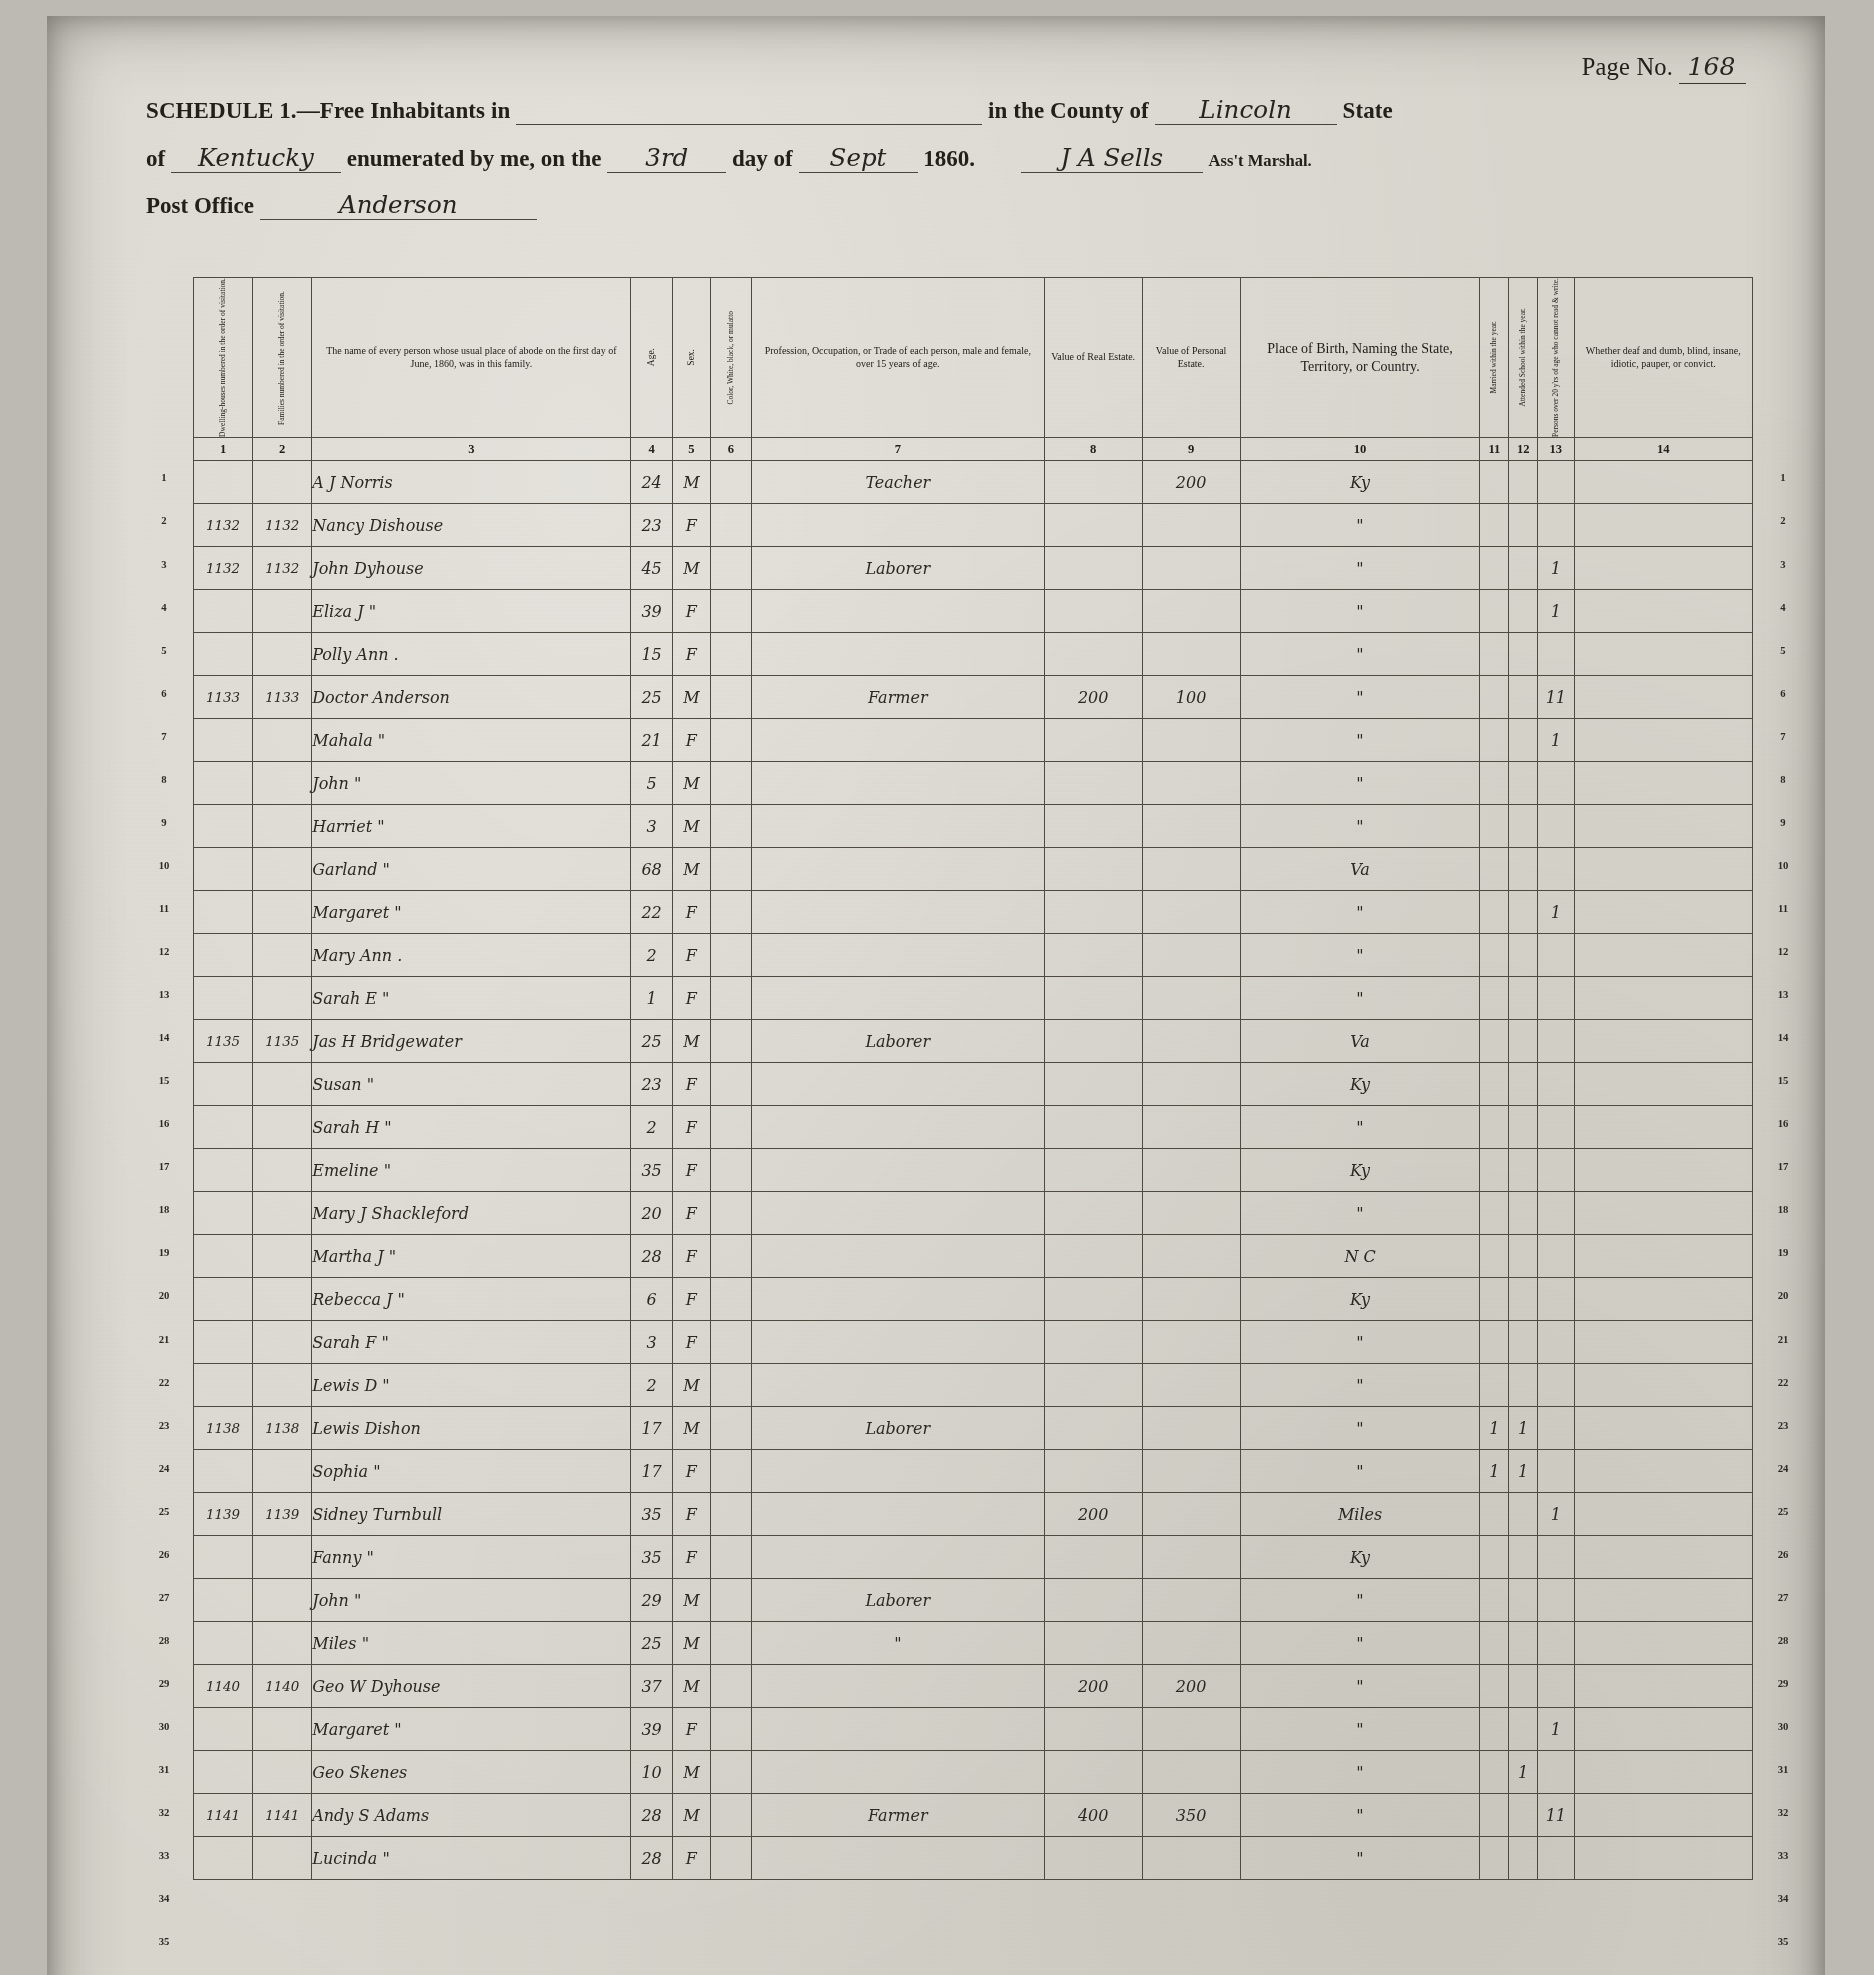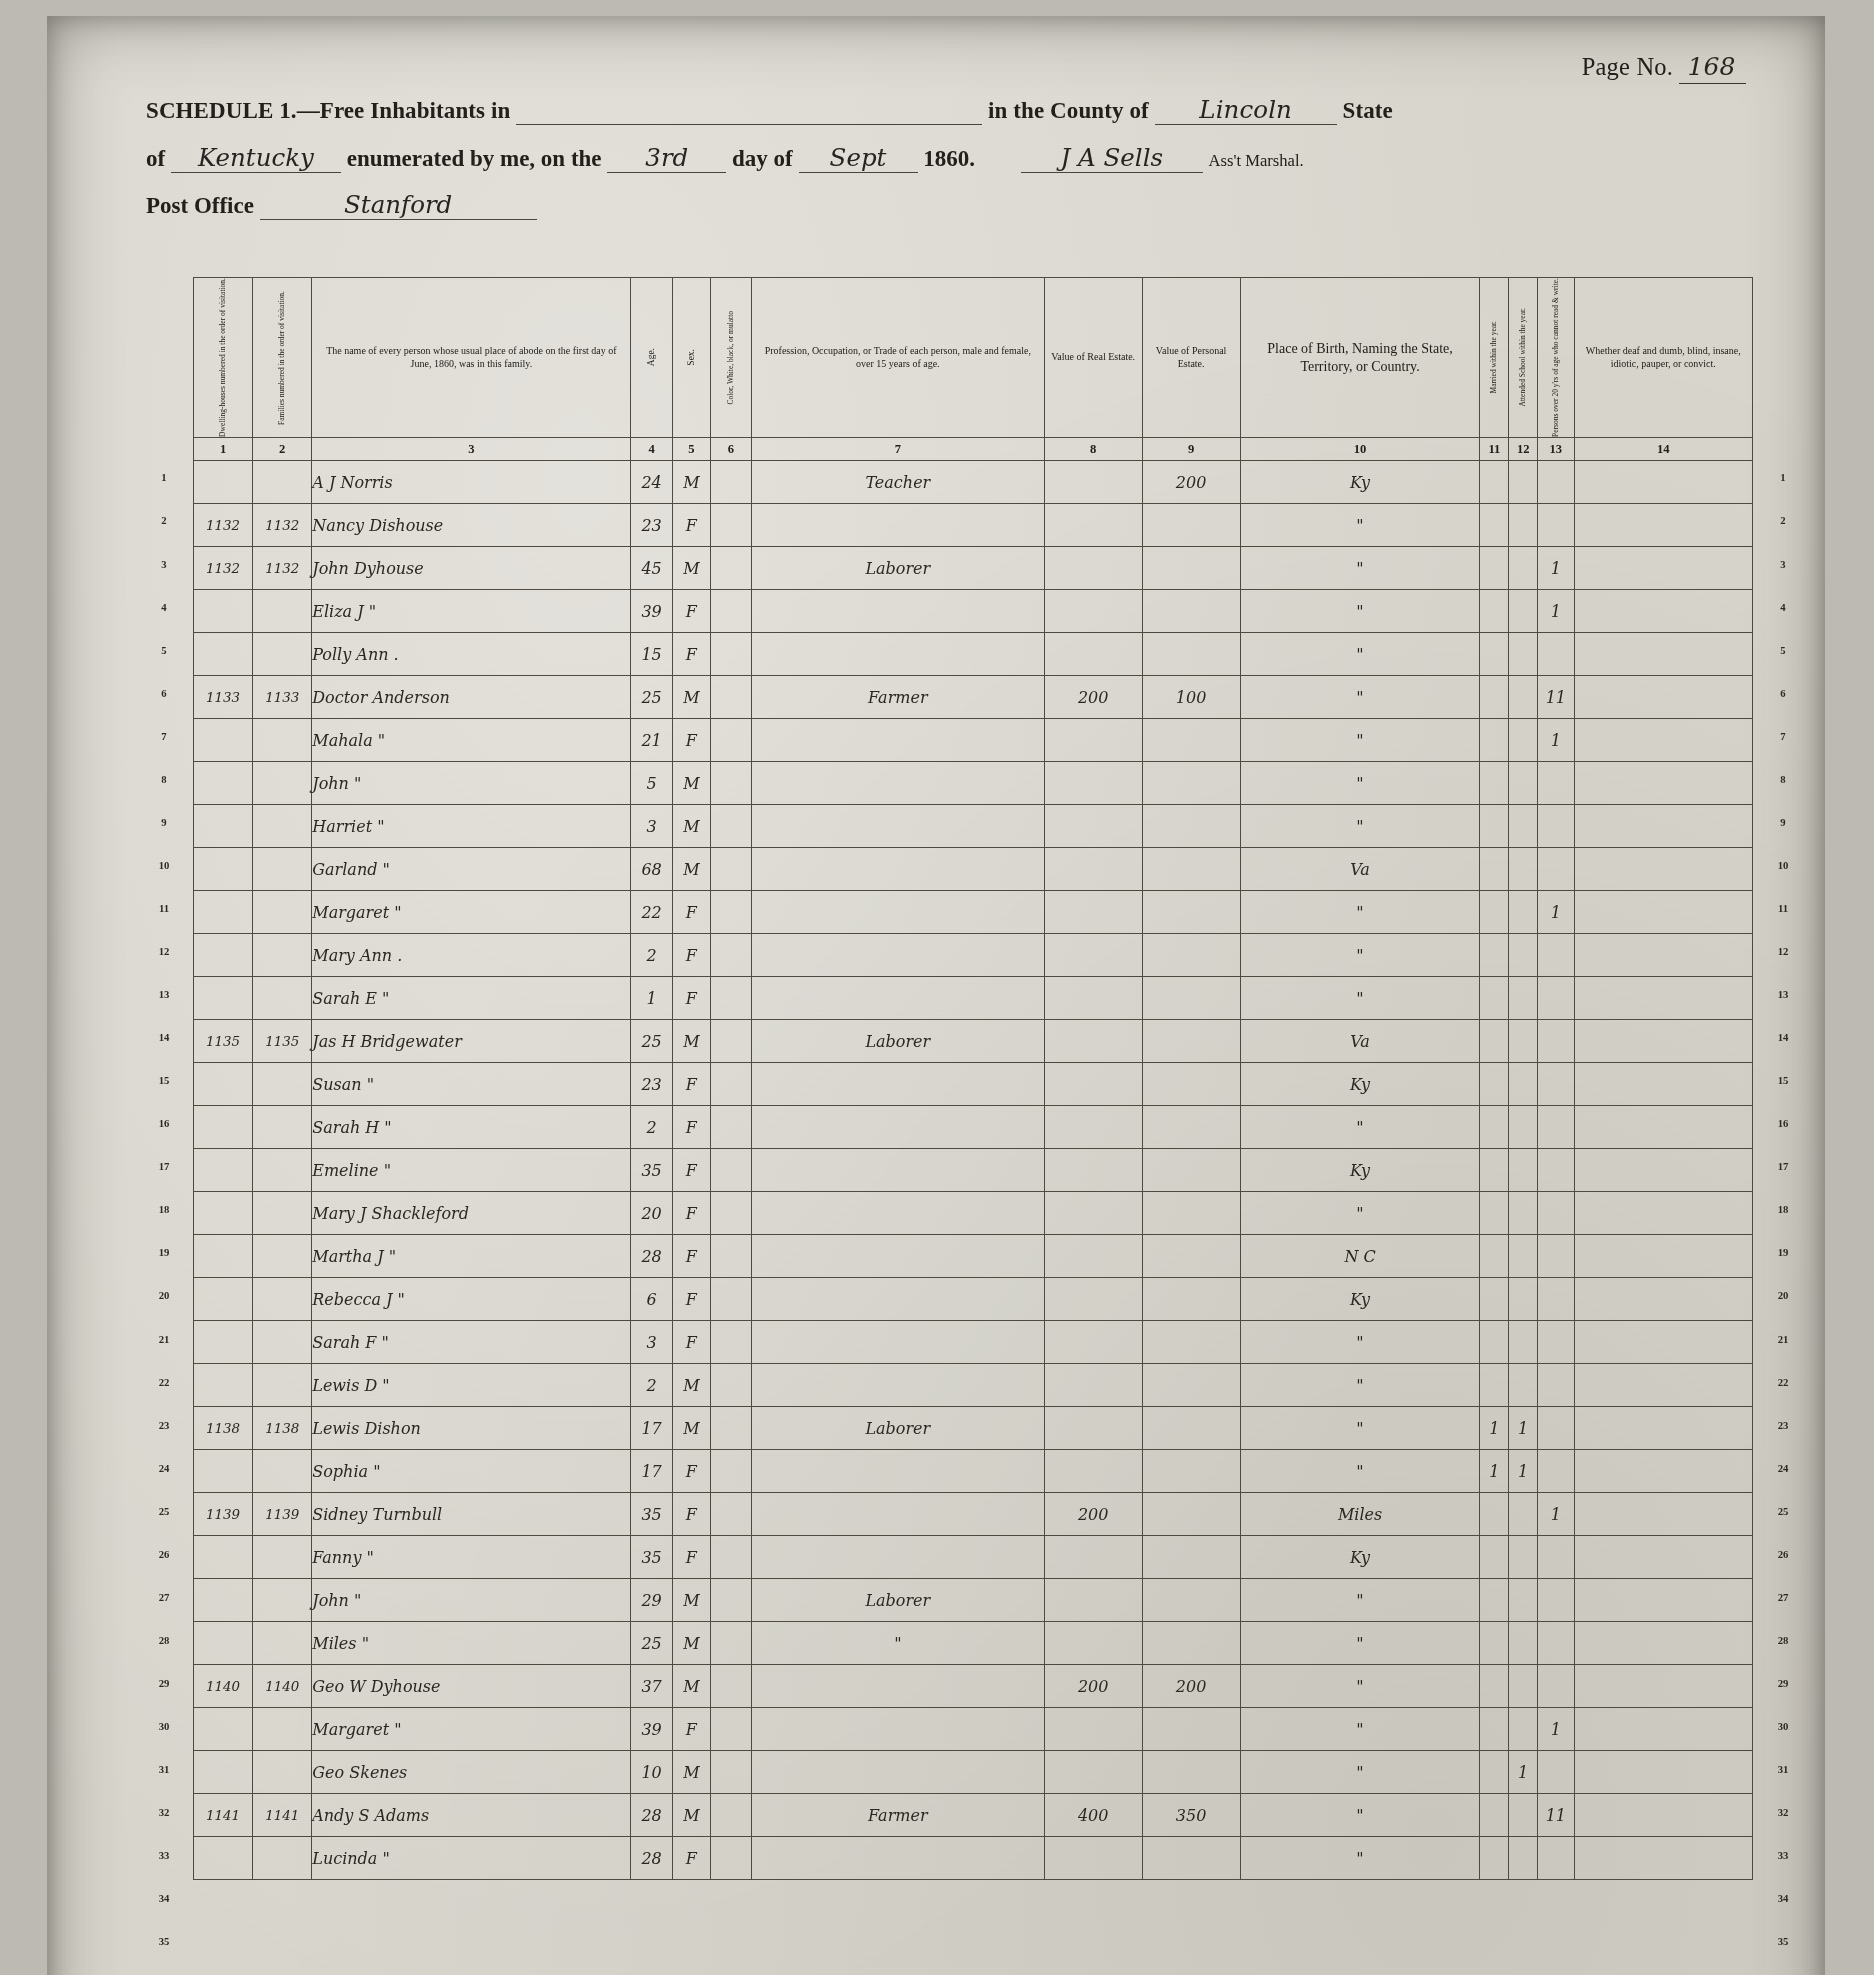--- a/index.html
+++ b/index.html
@@ -36,21 +36,21 @@
   .pageno .num{
     font-family:"DejaVu Serif", serif;font-style:italic;font-size:25px;
     border-bottom:1.2px solid #3a352e;padding:0 10.3px 1.6px 8px;margin-left:6.3px;color:#2a2621;
   }
   .line1{position:absolute;left:0;top:43px;width:100%;font-size:23px;font-weight:bold;letter-spacing:0.1px;white-space:nowrap;}
   .line1 .rule{display:inline-block;border-bottom:1.2px solid #4a443c;height:21.3px;vertical-align:bottom;}
   .line2{position:absolute;left:0;top:91px;width:100%;font-size:23px;font-weight:bold;white-space:nowrap;}
   .line3{position:absolute;left:0;top:138px;width:100%;font-size:23px;font-weight:bold;white-space:nowrap;}
   .hw{font-family:"DejaVu Serif", serif;font-style:italic;font-weight:normal;color:#272320;}
   .hw.b{font-size:24.5px;}
-  .small-b{font-size:16.6px;font-weight:normal;}
+  .small-b{font-size:16.6px;font-weight:bold;}
   .u{display:inline-block;border-bottom:1.2px solid #4a443c;text-align:center;}
   
   table.census{
     position:absolute;left:146px;top:261px;
     border-collapse:collapse;
     width:1560px;
     color:#23201c;
   }
   table.census td,table.census th{border:0.8px solid #4f4ا;}
   table.census td,table.census th{border:0.8px solid #4f4940;padding:0;}
@@ -104,21 +104,21 @@
         <span class="u hw b" style="width:119px">3rd</span>
         <span>day of</span>
         <span class="u hw b" style="width:119px">Sept</span>
         <span>1860.</span>
         <span class="u hw b" style="width:182px;margin-left:40px">J A Sells</span>
         <span class="small-b">Ass't Marshal.</span>
       </div>
 
       <div class="line3">
         <span>Post Office</span>
-        <span class="u hw b" style="width:277px">Stanford</span>
+        <span class="u hw b" style="width:277px">Anderson</span>
       </div>
     </div>
 
     <table class="census">
       <thead>
         <tr>
           <th class="dwell colhead">
               <div class="vert">Dwelling-houses numbered in the order of visitation.</div>
             </th>
           <th class="fam colhead">

